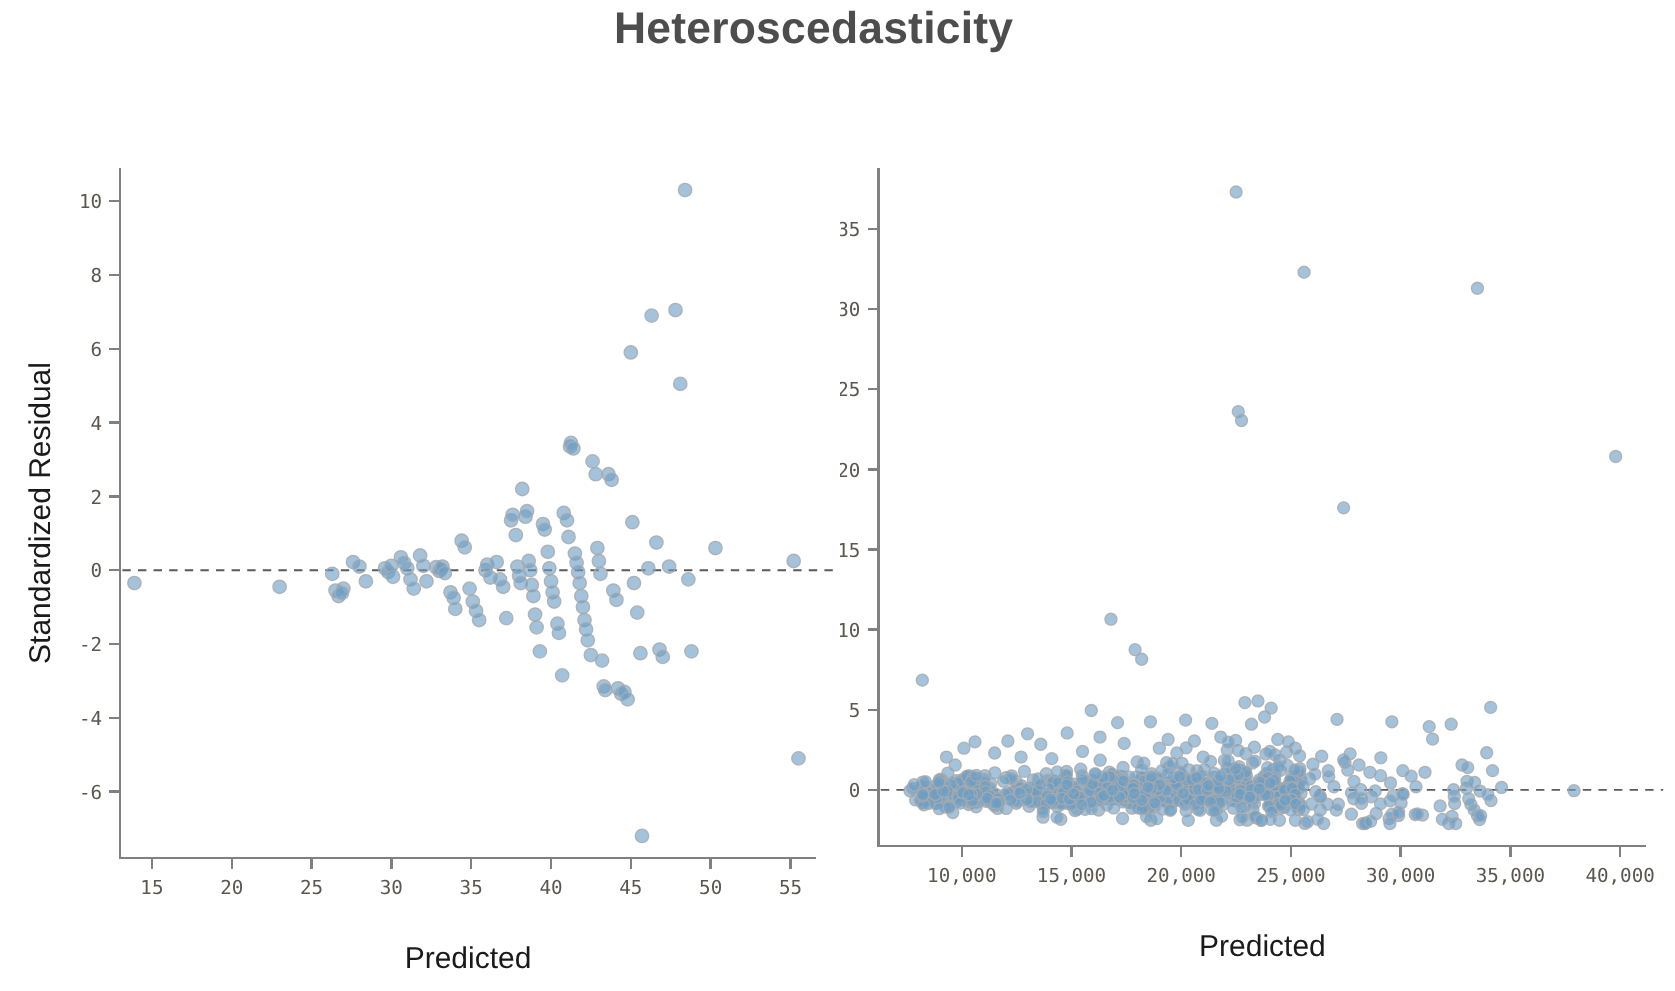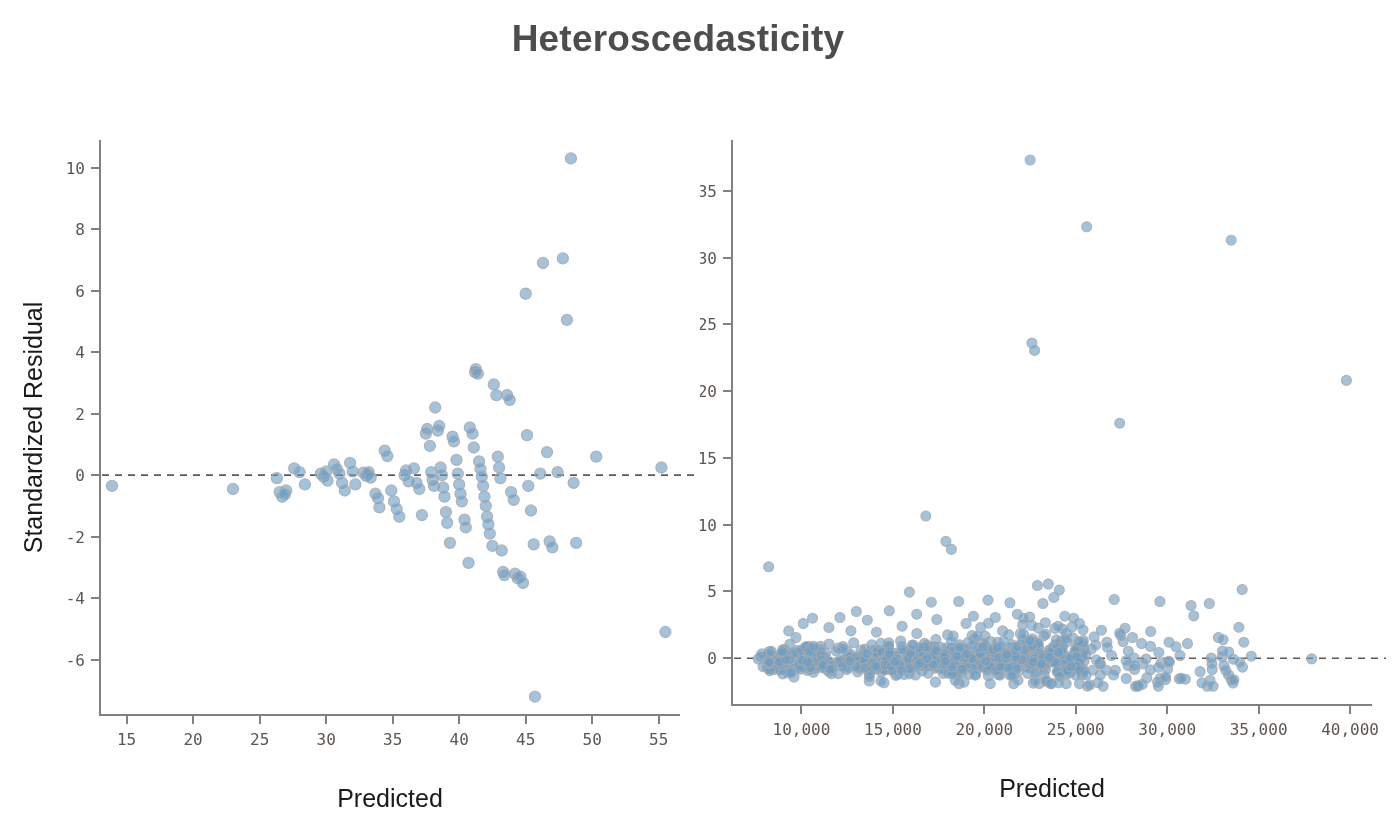--- a/index.html
+++ b/index.html
@@ -17,21 +17,21 @@
   }
   #figure {
     position: absolute;
     left: 0; top: 0;
     width: 1396px;
     height: 826px;
   }
   #figure-title {
     position: absolute;
     left: 0;
-    top: 18px;
+    top: 3px;
     width: 1356px;
     text-align: center;
     font-size: 37px;
     font-weight: bold;
     color: #4d4d4d;
     letter-spacing: 0.2px;
     font-family: "Liberation Sans", sans-serif;
   }
   .panel {
     position: absolute;

